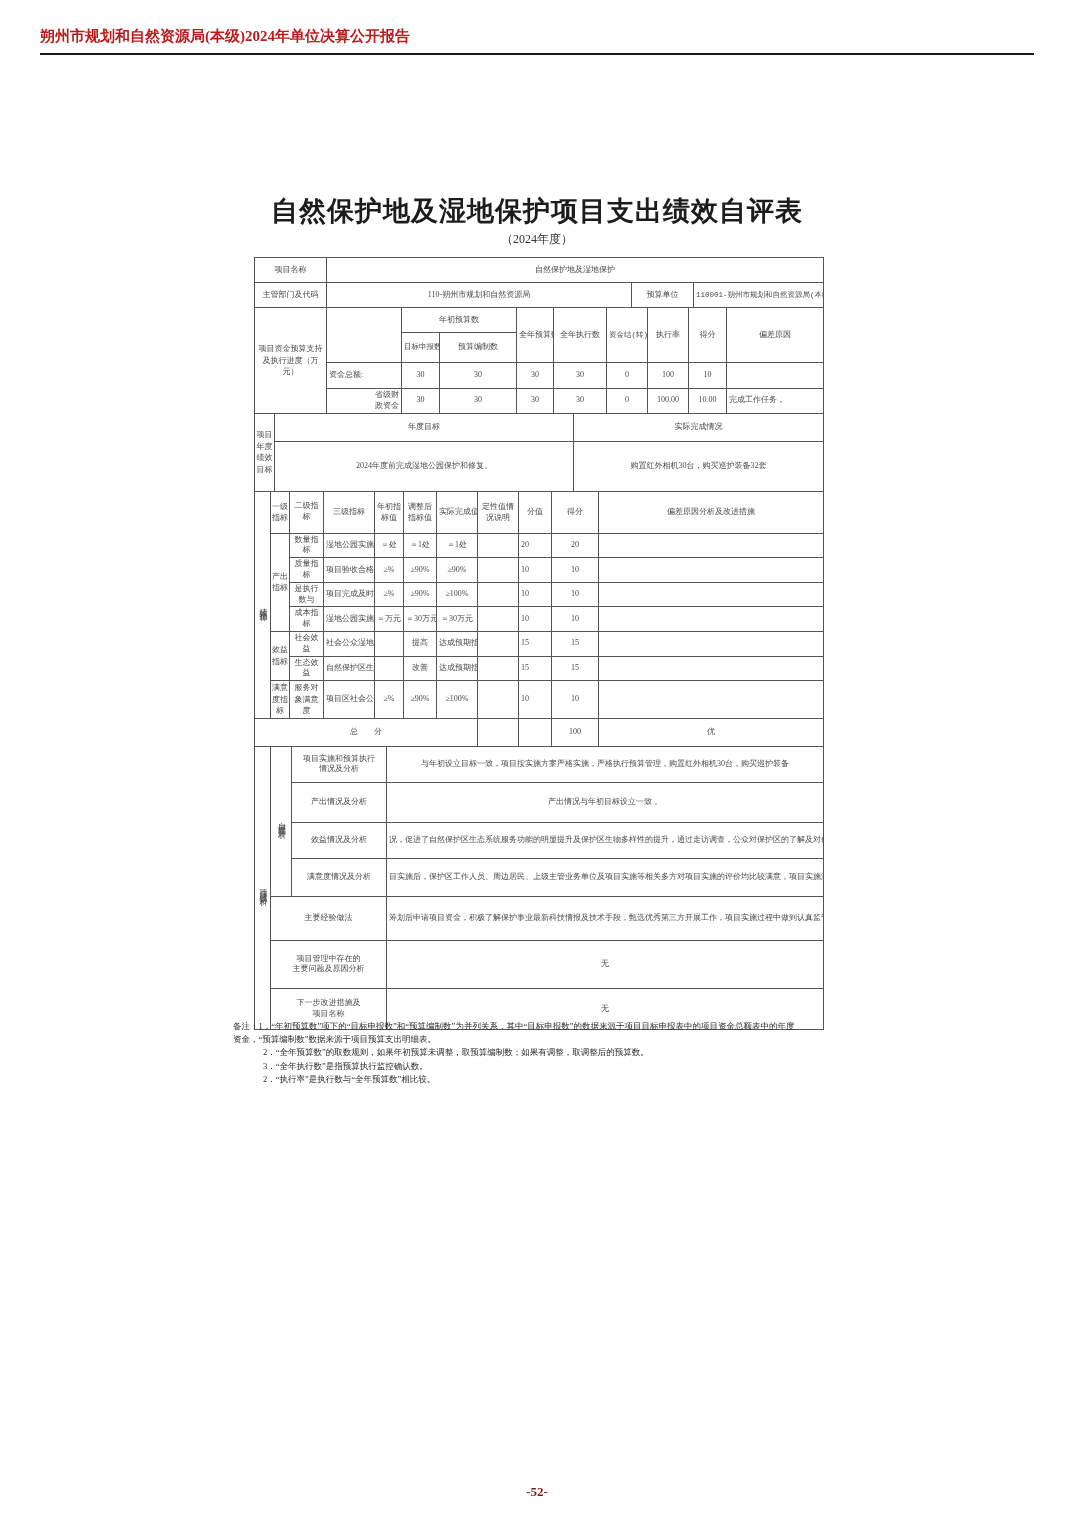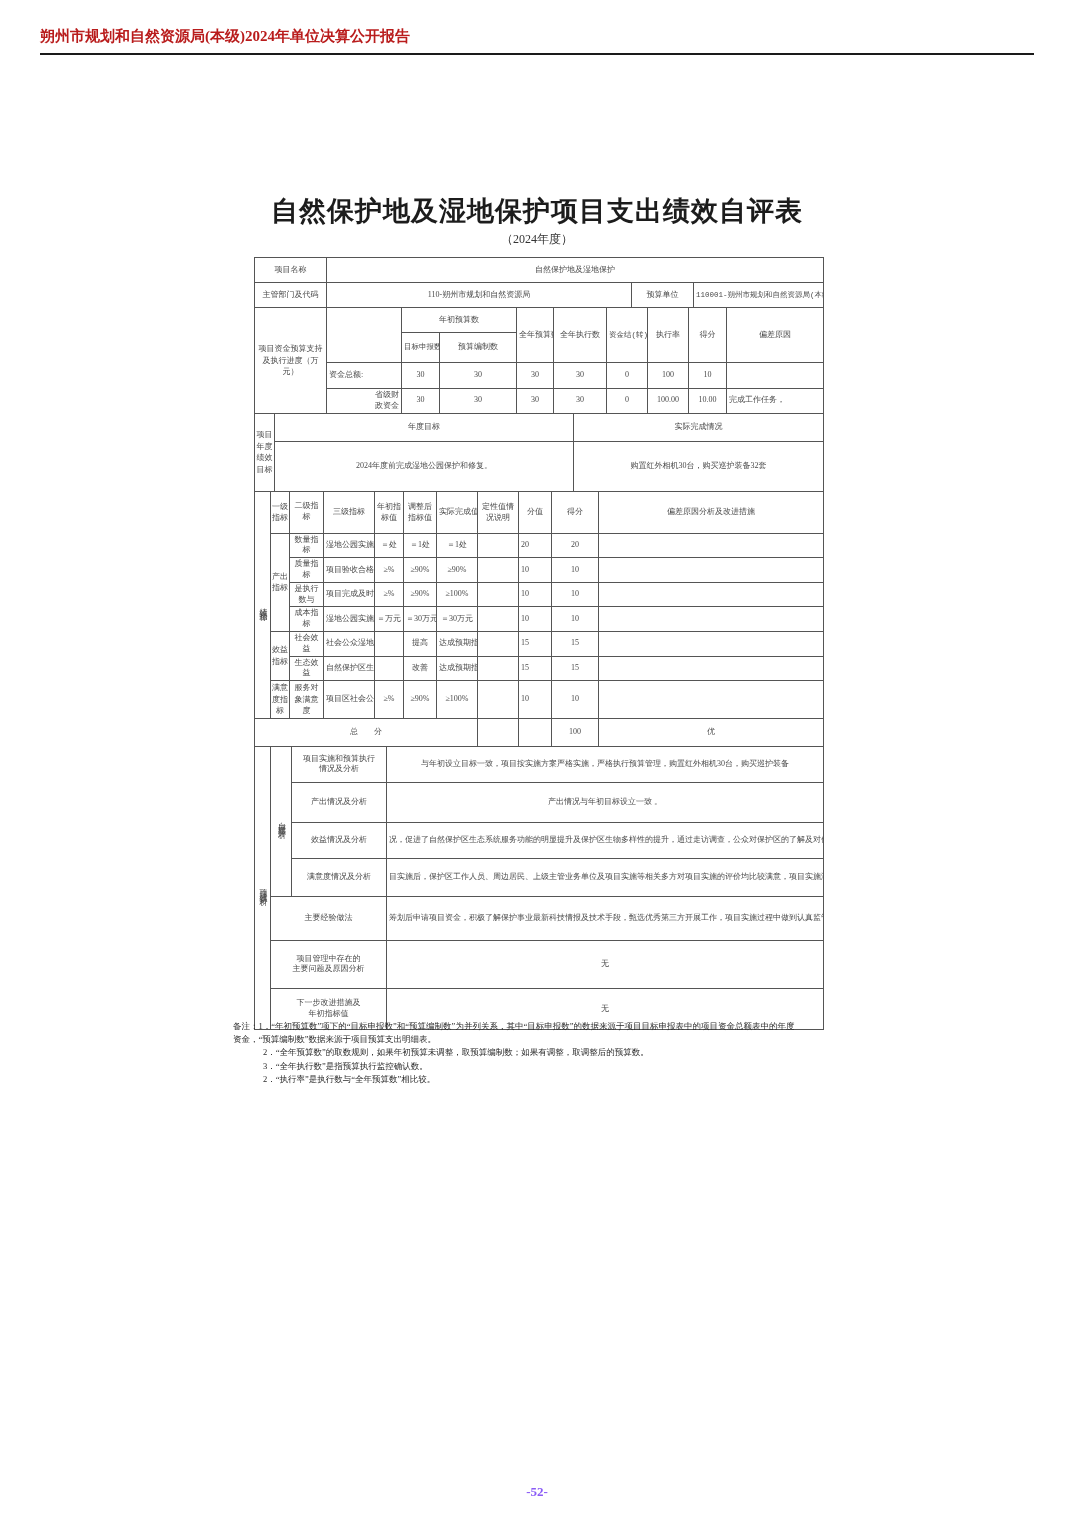--- a/index.html
+++ b/index.html
@@ -39,21 +39,21 @@
   td.wrap2{word-break:break-all;line-height:1.45;padding:1px 1px;}
   td.small{font-size:7.5px;white-space:nowrap;font-family:Liberation Mono, monospace;}
   .notes{
     position:absolute;left:233px;top:1020px;width:618px;
     font-size:8.5px;color:#2a2a2a;line-height:1.55;
   }
   .notes div{white-space:nowrap;overflow:hidden;}
   .notes .indent{padding-left:30px;}
   .pageno{
     position:absolute;left:0;top:1484px;width:100%;text-align:center;
-    font-size:13px;font-weight:bold;color:#8b5cf6;
+    font-size:13px;font-weight:bold;color:#7f1d1d;
   }
 </style>
 </head>
 <body>
 
 <div class="page-header">朔州市规划和自然资源局(本级)2024年单位决算公开报告</div>
 <div class="doc-title">自然保护地及湿地保护项目支出绩效自评表</div>
 <div class="doc-subtitle">（2024年度）</div>
 
 <div class="tablewrap">
@@ -307,21 +307,21 @@
       <td colspan="2" class="prelabel">主要经验做法</td>
       <td class="clip">筹划后申请项目资金，积极了解保护事业最新科技情报及技术手段，甄选优秀第三方开展工作，项目实施过程中做到认真监管，主动配</td>
     </tr>
     <tr style="height:48px">
       <td colspan="2" class="prelabel">项目管理中存在的
 主要问题及原因分析</td>
       <td>无</td>
     </tr>
     <tr style="height:41px">
       <td colspan="2" class="prelabel">下一步改进措施及
-年初指标值</td>
+项目名称</td>
       <td>无</td>
     </tr>
   </tbody>
     </table>
 
 </div>
 
 <div class="notes">
   <div>备注：1．“年初预算数”项下的“目标申报数”和“预算编制数”为并列关系，其中“目标申报数”的数据来源于项目目标申报表中的项目资金总额表中的年度</div>
   <div>资金，“预算编制数”数据来源于项目预算支出明细表。</div>

